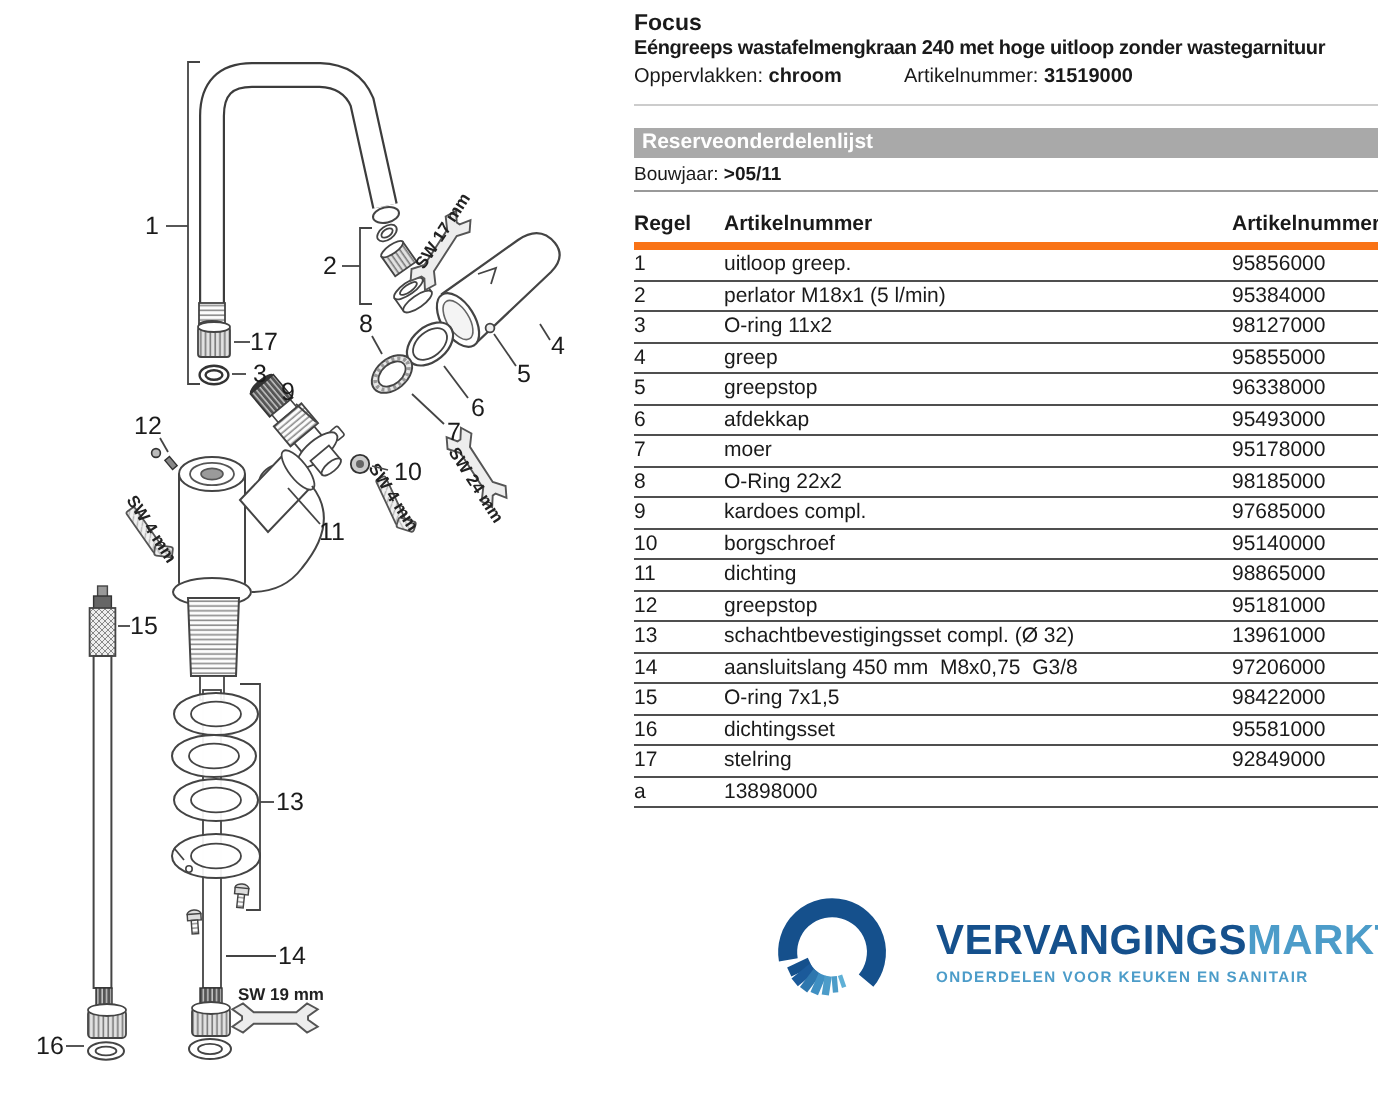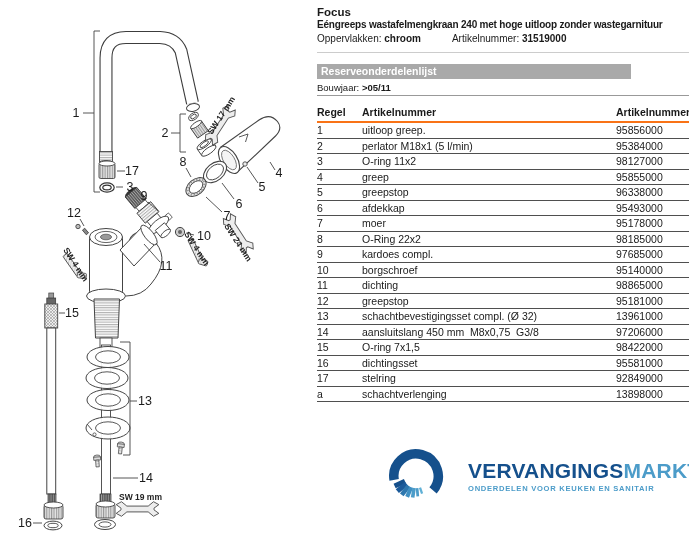--- a/index.html
+++ b/index.html
@@ -6,29 +6,29 @@
   body{width:689px;height:550px;position:relative;overflow:hidden;
        font-family:"Liberation Sans", sans-serif;color:#1a1a1a;}
   
   #rightcol{position:absolute;left:317px;top:0;width:373px;height:550px;}
   .h-title{position:absolute;top:6px;left:0;font-size:11.5px;font-weight:bold;}
   .h-sub{position:absolute;top:19px;left:0;font-size:10px;font-weight:bold;letter-spacing:-0.2px;white-space:nowrap;text-align:right;}
   .h-meta{position:absolute;top:33px;left:0;font-size:10px;white-space:nowrap;}
   .h-meta b{font-weight:bold;}
   .h-meta .gap{display:inline-block;width:26px;}
   .h-sep{position:absolute;top:52px;left:0;width:373px;border-top:1px solid #ccc;}
-  .bar{position:absolute;top:64px;left:0;width:314px;height:15px;background:#a9a9a9;
+  .bar{position:absolute;top:64px;left:0;width:373px;height:15px;background:#a9a9a9;
        color:#fff;font-size:10.5px;font-weight:bold;line-height:15px;padding-left:4px;box-sizing:border-box;}
   .bouwjaar{position:absolute;top:82px;left:0;width:373px;height:13px;font-size:9.5px;
        border-bottom:1px solid #999;}
   .bouwjaar b{font-weight:bold;}
   
   .ptable{position:absolute;top:104px;left:0;width:373px;}
   .tr{display:flex;height:14.5px;line-height:14.5px;border-bottom:1px solid #4f4f4f;font-size:10.5px;}
-  .tr.head{height:17px;line-height:17px;font-weight:bold;border-bottom:2px solid #f97316;}
+  .tr.head{height:17px;line-height:17px;font-weight:bold;border-bottom:4px solid #f97316;}
   .td{overflow:visible;white-space:pre;}
   .c1{width:45px;flex:0 0 45px;}
   .c2{width:254px;flex:0 0 254px;}
   .c3{width:74px;flex:0 0 74px;}
   
   .logo{position:absolute;left:70px;top:447px;display:flex;align-items:center;}
   .logo-text{margin-left:23px;}
   .brand{font-size:21px;font-weight:bold;letter-spacing:0.2px;line-height:22px;white-space:nowrap;}
   .brand .dark{color:#15508c;}
   .brand .light{color:#4c9cc9;}
@@ -377,21 +377,20 @@
         <span class="td c2">dichtingsset</span>
         <span class="td c3">95581000</span>
       </div>
     <div class="tr">
         <span class="td c1">17</span>
         <span class="td c2">stelring</span>
         <span class="td c3">92849000</span>
       </div>
     <div class="tr">
         <span class="td c1">a</span>
-        <span class="td c2">schachtverlenging</span>
         <span class="td c3">13898000</span>
       </div>
   </div>
 
   <div class="logo">
     <svg width="58" height="58" viewBox="-32 -32 64 64">
       <path d="M-24.1,4.3 A24.5,24.5 0 1 1 18.8,15.8" fill="none" stroke="#15508c" stroke-width="10.5"></path>
       <g stroke-linecap="butt">
         <line x1="-12.2" y1="5.7" x2="-23.6" y2="11.0" stroke="#15508c" stroke-width="5.5"></line>
         <line x1="-10.5" y1="8.5" x2="-20.6" y2="16.7" stroke="#1b5a9a" stroke-width="5.5"></line>

